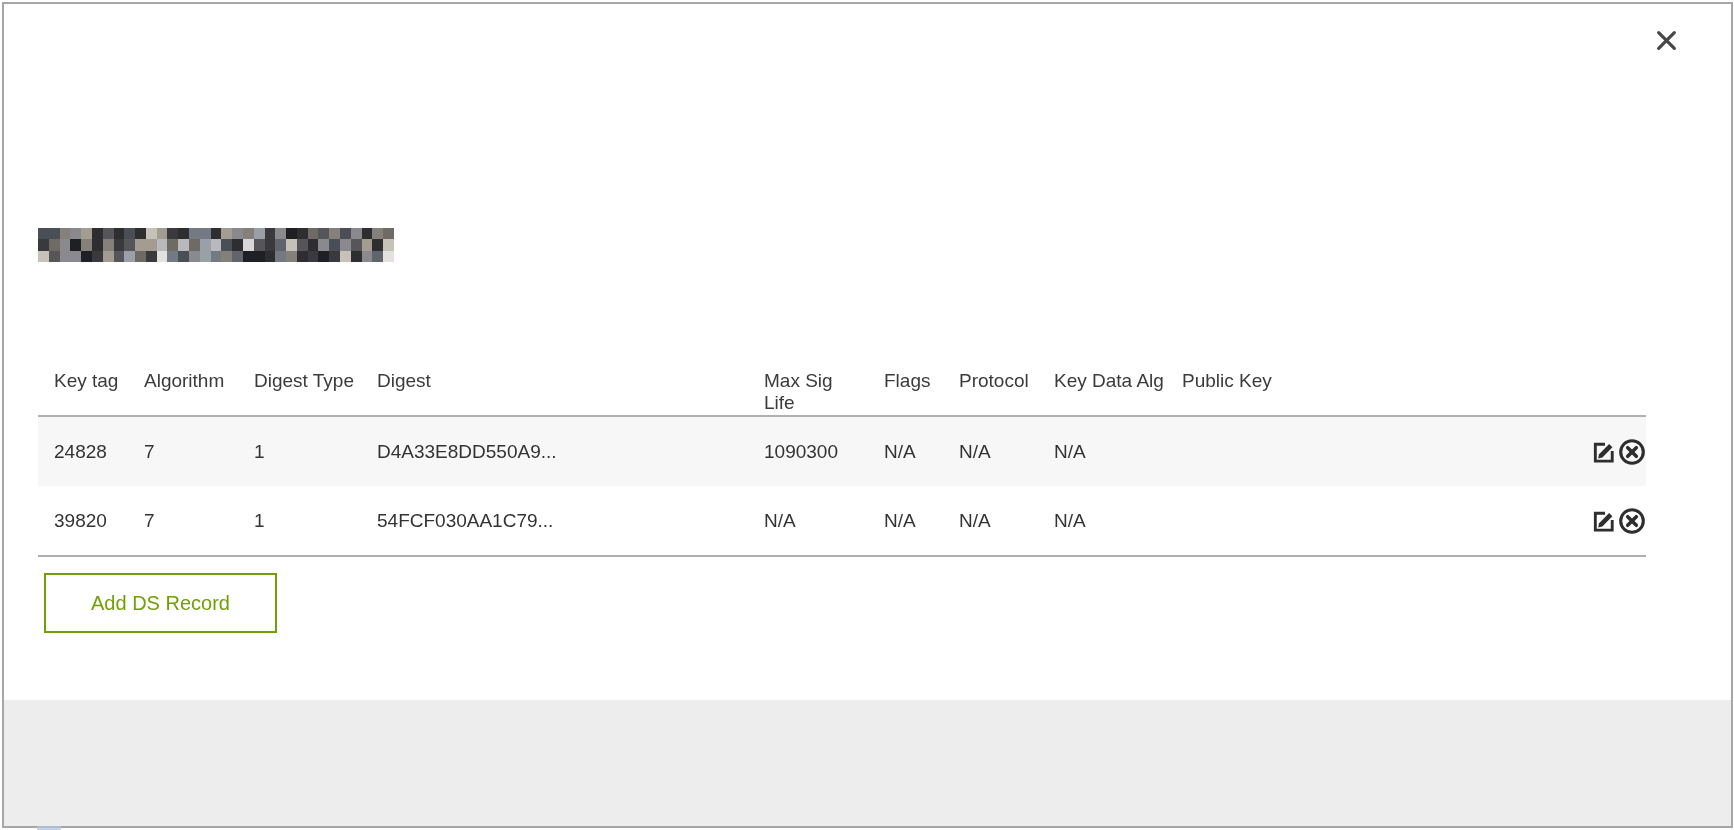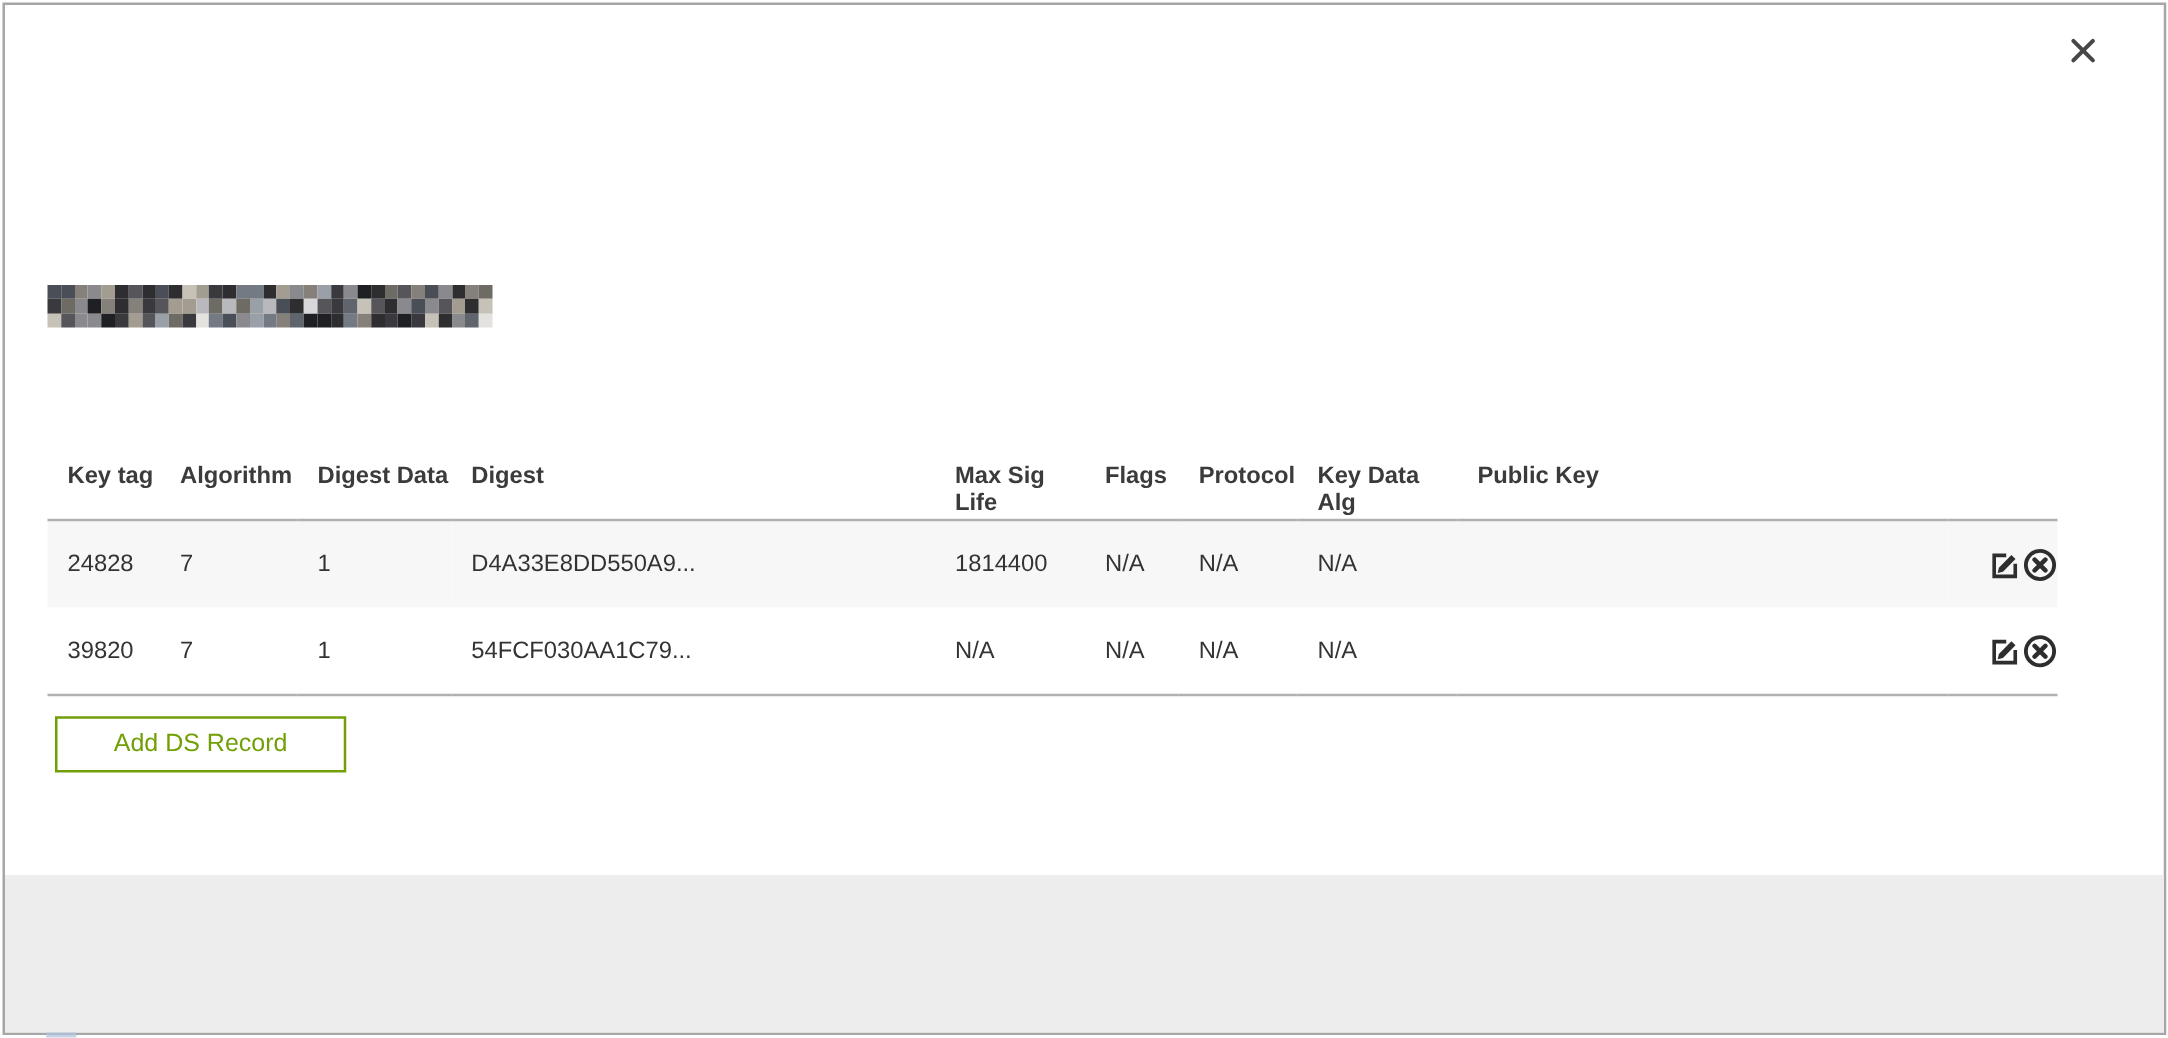--- a/index.html
+++ b/index.html
@@ -9,31 +9,31 @@
   .title{position:absolute;left:34px;top:30px;font-size:35px;font-weight:300;
     color:#3e3e3e;letter-spacing:.2px;}
   .close-btn{position:absolute;left:1642px;top:18px;width:40px;height:40px;border:none;
     background:transparent;cursor:pointer;display:flex;align-items:center;justify-content:center;padding:0;}
   .redacted{position:absolute;left:34px;top:224px;width:356px;height:34px;display:grid;
     grid-template-columns:repeat(33,1fr);grid-template-rows:repeat(3,1fr);}
   .redacted span{display:block;}
   .subtitle{position:absolute;left:34px;top:288px;font-size:22px;color:#333;}
   table.ds{position:absolute;left:34px;top:358px;width:1608px;border-collapse:collapse;
     table-layout:fixed;font-size:19px;color:#333;}
-  table.ds th{font-weight:bold;text-align:left;vertical-align:top;height:54px;
+  table.ds th{font-weight:normal;text-align:left;vertical-align:top;height:54px;
     padding:8px 0 0 16px;box-sizing:border-box;font-size:19px;color:#3b3b3b;}
   table.ds thead tr{border-bottom:2px solid #b0b0b0;}
   table.ds tbody tr{height:70px;}
   table.ds tbody tr:nth-child(1){background:#f7f7f7;}
   table.ds tbody tr:nth-child(2){background:#ffffff;border-bottom:2px solid #b0b0b0;}
   table.ds td{padding:0 0 0 16px;vertical-align:middle;margin-top:23px;}
   td.actions{text-align:right;padding:0 10px 0 0;white-space:nowrap;}
   .icon-btn{border:none;background:transparent;padding:0;margin:0;cursor:pointer;
     vertical-align:middle;line-height:0;}
-  .add-btn{position:absolute;left:40px;top:569px;width:233px;height:45px;background:#fff;
+  .add-btn{position:absolute;left:40px;top:569px;width:233px;height:60px;background:#fff;
     border:2px solid var(--accent-green,#71a006);color:var(--accent-green,#71a006);
     font-size:20px;font-family:"Liberation Sans",sans-serif;cursor:pointer;box-sizing:border-box;}
   .footer{position:absolute;left:0;right:0;bottom:0;height:126px;background:#ededed;}
   .artifact{position:absolute;left:37px;top:826px;width:24px;height:4px;background:#b3c3dd;opacity:.75;}
 </style>
 </head>
 <body>
 
 <div class="dialog">
 
@@ -159,37 +159,37 @@
         <col style="width: 75px;">
         <col style="width: 95px;">
         <col style="width: 128px;">
         <col style="width: 392px;">
         <col style="width: 88px;">
       </colgroup>
     <thead>
         <tr id="ds-head">
           <th>Key tag</th>
           <th>Algorithm</th>
-          <th>Digest Data</th>
+          <th>Digest Type</th>
           <th>Digest</th>
           <th>Max Sig Life</th>
           <th>Flags</th>
           <th>Protocol</th>
           <th>Key Data Alg</th>
           <th>Public Key</th>
           <th></th>
         </tr>
       </thead>
     <tbody id="ds-body">
         <tr>
           <td>24828</td>
           <td>7</td>
           <td>1</td>
           <td>D4A33E8DD550A9...</td>
-          <td>1814400</td>
+          <td>1090300</td>
           <td>N/A</td>
           <td>N/A</td>
           <td>N/A</td>
           <td></td>
           <td class="actions"><button class="icon-btn"><span>
   <svg width="27" height="27" viewBox="0 0 28 28">
     <path d="M22 13.5 V24 H4.5 V6.5 H14.5" fill="none" stroke="#2e2e2e" stroke-width="3"></path>
     <path d="M7.4 21.2 L8.4 16.8 L18.8 6.2 L22.2 9.6 L11.8 20.2 Z" fill="#2e2e2e"></path>
   </svg>
 </span></button><button class="icon-btn"><span>

